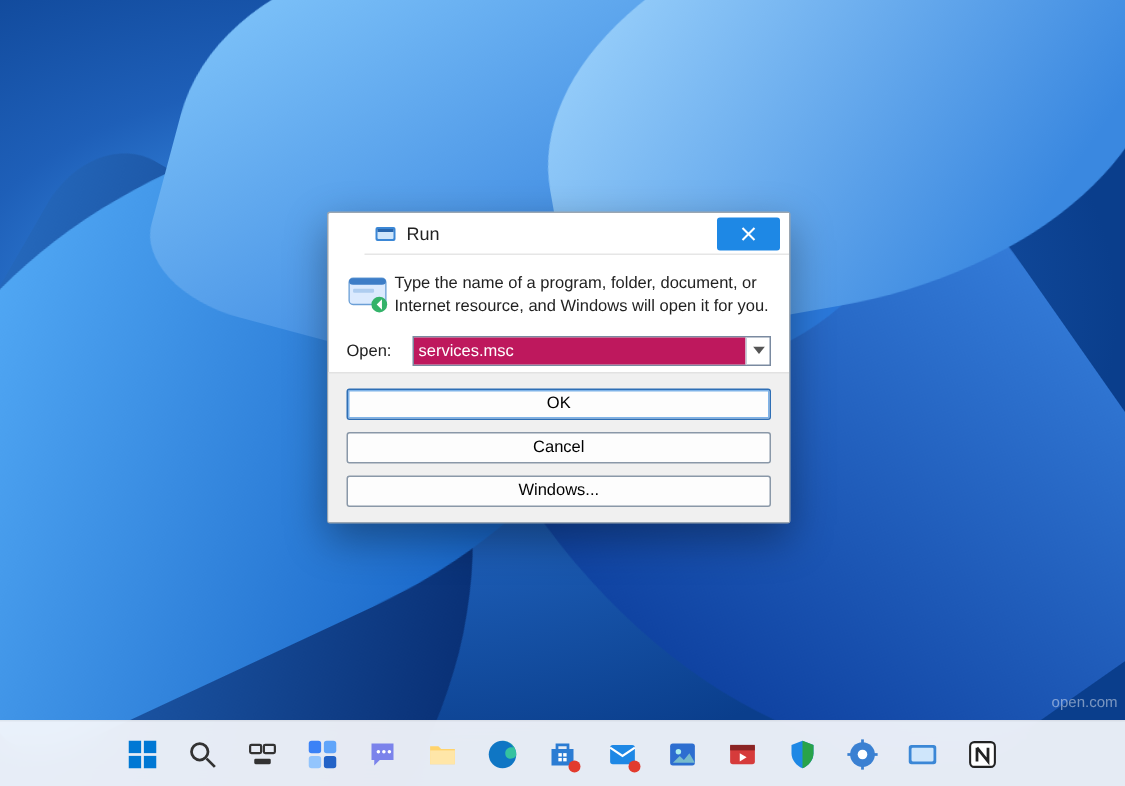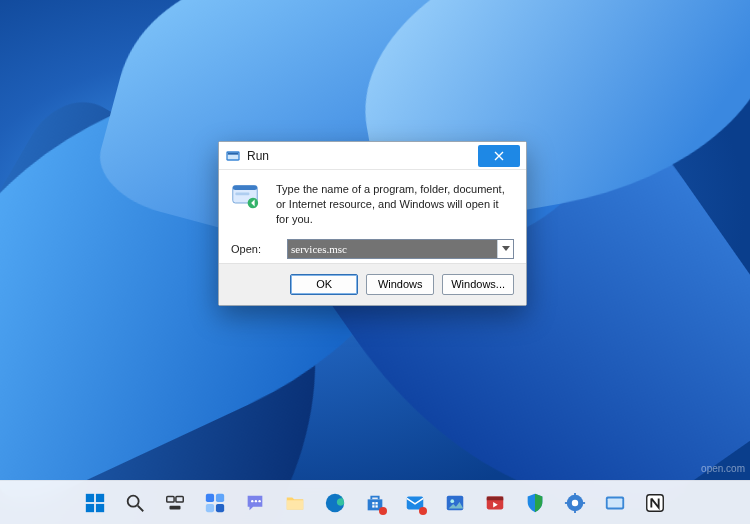--- a/index.html
+++ b/index.html
@@ -60,52 +60,53 @@
       border-radius: 2px;
       box-shadow: 0 10px 28px rgba(0,0,0,.35);
       z-index: 20;
       font-size: 11px;
       color: #222;
     }
     .titlebar {
       height: 28px; background:#fff;
       display:flex; align-items:center; padding: 0 6px;
       border-bottom: 1px solid #e6e6e6;
+      margin-left: 24px;
     }
     .titlebar .app-icon { width:16px; height:16px; margin-right:6px; }
     .titlebar .title { flex:1; font-size:12px; }
     .titlebar .close {
       width: 42px; height: 22px; display:flex; align-items:center; justify-content:center;
       background:#1e88e5; color:#fff; border-radius:2px; cursor:pointer; font-size:10px;
     }
     .body-top {
-      display:flex; gap:17px; padding: 12px 12px 6px 12px;
+      display:flex; gap:4px; padding: 12px 12px 6px 12px;
     }
     .run-icon { width:28px; height:28px; flex:0 0 28px; }
     .run-desc { font-size:11px; line-height:1.35; color:#222; }
     .body-row {
-      display:flex; align-items:center; gap:22px; padding:6px 12px 4px 12px;
+      display:flex; align-items:center; gap:10px; padding:6px 12px 4px 12px;
     }
     .open-label { width:34px; font-size:11px; }
     .combo {
       flex:1; display:flex; align-items:center;
       border:1px solid #7a8aa0; height:20px; background:#fff;
     }
     .combo input {
       flex:1; border:none; outline:none; height:18px; padding:2px 3px;
-      font-size:11px; background:#737373; color:#fff;font-family:Liberation Serif, serif;
+      font-size:11px; background:#be185d; color:#fff;
     }
     .combo input::selection{ background:#1a5db5; color:#fff; }
     .combo .chev {
       width:16px; height:18px; display:flex; align-items:center; justify-content:center;
       border-left:1px solid #c6d0da; font-size:8px; color:#444; cursor:pointer;
     }
     .button-row {
       background:#f0f0f0; border-top:1px solid #e2e2e2;
-      padding:10px 12px; display:flex; gap:8px; justify-content:flex-end;
+      padding:10px 12px; display:flex; gap:8px; justify-content:flex-end;flex-direction:column;
     }
     .btn {
       min-width:68px; height:21px; font-size:11px;
       border:1px solid #8a98a8; background:#fdfdfd; border-radius:2px;
       cursor:pointer; padding:0 8px;
     }
     .btn.default { border-color:#2f6fb5; box-shadow:0 0 0 1px #7fb3e8 inset; }
   </style>
 </head>
 <body>
@@ -151,21 +152,21 @@
       <input type="text" value="services.msc" style="">
       <div class="chev">
         <svg width="8" height="5" viewBox="0 0 8 5">
             <path d="M0 0 L4 5 L8 0 Z" fill="#555"></path>
           </svg>
       </div>
     </div>
   </div>
   <div class="button-row">
     <button class="btn default">OK</button>
-    <button class="btn">Windows</button>
+    <button class="btn">Cancel</button>
     <button class="btn">Windows...</button>
   </div>
 </div>
 
 <div class="taskbar">
   <div class="tb-items">
 
     <div class="tb-item">
       <svg class="tb-icon" viewBox="0 0 24 24">
         <rect x="2" y="2" width="9" height="9" fill="#0078d4"></rect>

